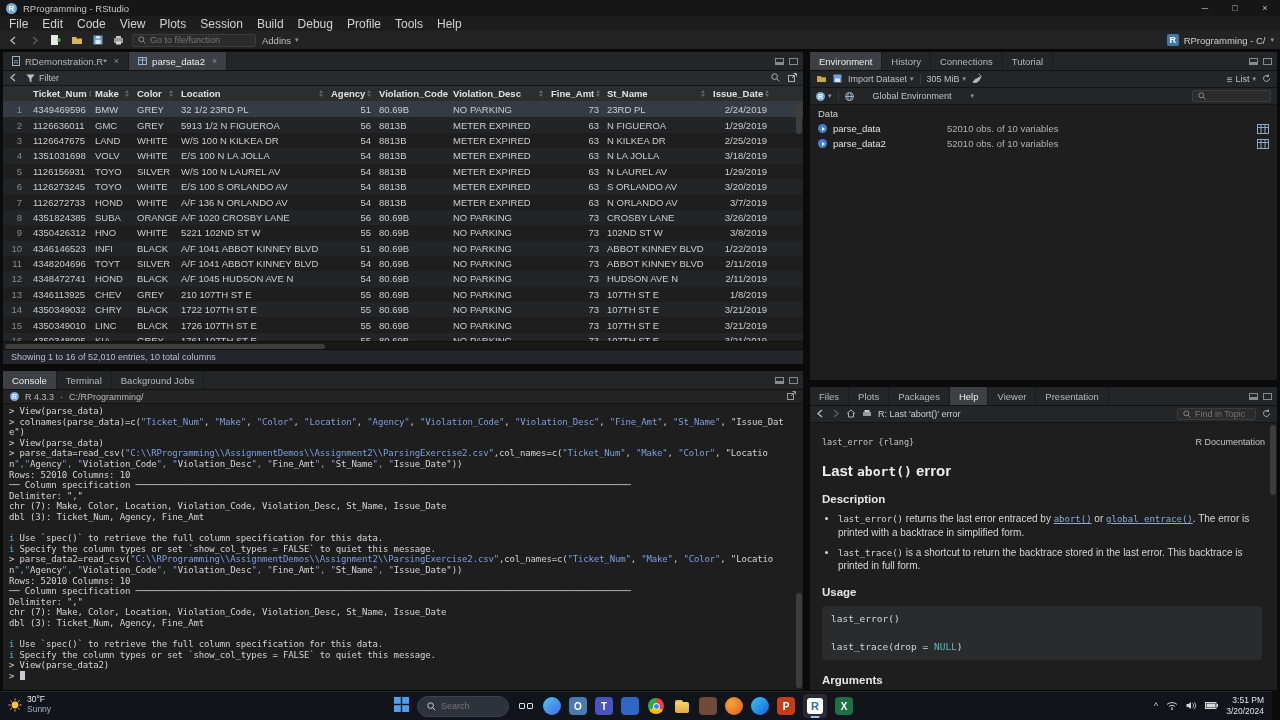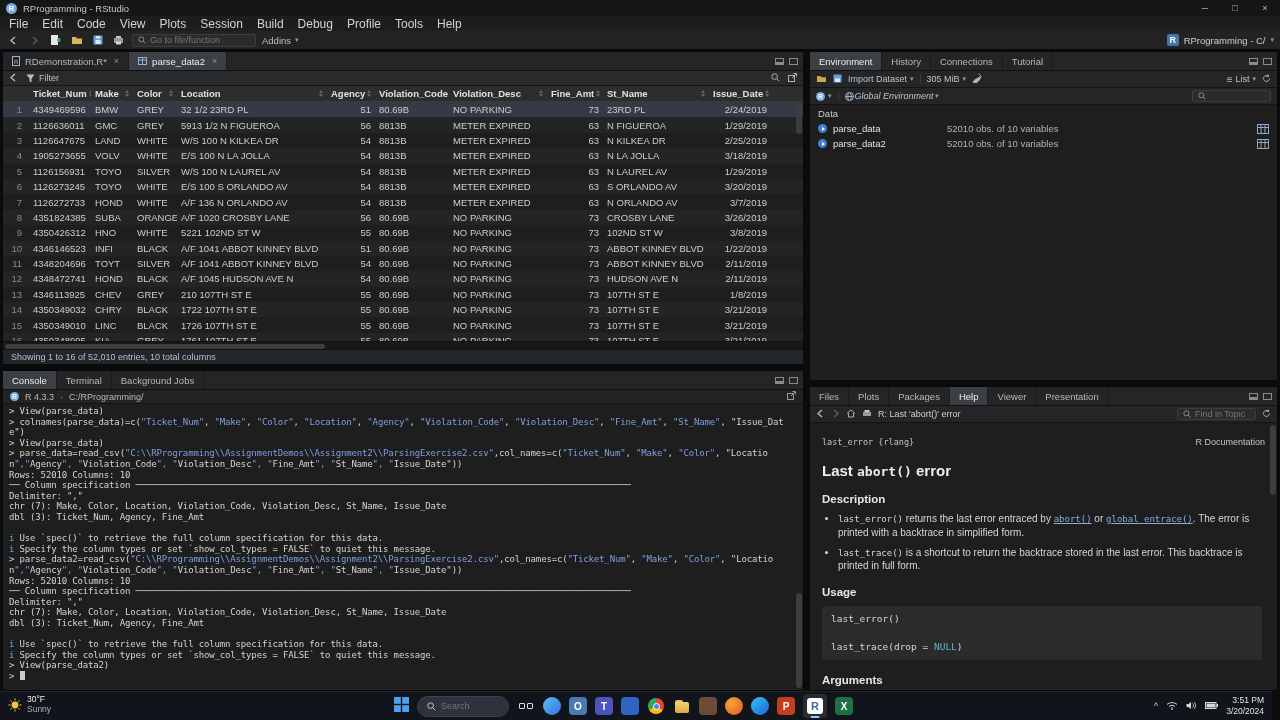--- a/index.html
+++ b/index.html
@@ -331,21 +331,21 @@
               <div class="td a-left" style="width: 150px;">W/S 100 N KILKEA DR</div>
               <div class="td a-right" style="width: 48px;">54</div>
               <div class="td a-left" style="width: 74px;">8813B</div>
               <div class="td a-left" style="width: 98px;">METER EXPIRED</div>
               <div class="td a-right" style="width: 56px;">63</div>
               <div class="td a-left" style="width: 106px;">N KILKEA DR</div>
               <div class="td a-right" style="width: 62px;">2/25/2019</div>
             </div>
             <div class="tr">
               <div class="td rownum">4</div>
-              <div class="td a-left" style="width: 62px;">1905273655</div>
+              <div class="td a-left" style="width: 62px;">1351031698</div>
               <div class="td a-left" style="width: 42px;">VOLV</div>
               <div class="td a-left" style="width: 44px;">WHITE</div>
               <div class="td a-left" style="width: 150px;">E/S 100 N LA JOLLA</div>
               <div class="td a-right" style="width: 48px;">54</div>
               <div class="td a-left" style="width: 74px;">8813B</div>
               <div class="td a-left" style="width: 98px;">METER EXPIRED</div>
               <div class="td a-right" style="width: 56px;">63</div>
               <div class="td a-left" style="width: 106px;">N LA JOLLA</div>
               <div class="td a-right" style="width: 62px;">3/18/2019</div>
             </div>
@@ -588,21 +588,21 @@
           <span><svg width="9" height="9">
                 <path d="M7.5 4.5 a3 3 0 1 1 -1 -2.3 M6.5 0.5 v2 h-2" stroke="#a8a8a8" fill="none"></path>
               </svg></span>
         </div>
         <div class="env-toolbar">
           <span style="display:flex;align-items:center;gap:3px;">
             <span class="mini-r">R</span>
             <span class="caret">▾</span>
           </span>
           <span class="sep"></span>
-          <span style="display:flex;align-items:center;gap:1px;font-style:italic;">
+          <span style="display:flex;align-items:center;gap:19px;">
             <svg width="9" height="9">
                 <circle cx="4.5" cy="4.5" r="4" stroke="#9ab0c8" fill="none"></circle>
                 <ellipse cx="4.5" cy="4.5" rx="1.8" ry="4" stroke="#9ab0c8" fill="none"></ellipse>
                 <line x1="0.5" y1="4.5" x2="8.5" y2="4.5" stroke="#9ab0c8"></line>
               </svg>
             <span>Global Environment</span>
               <span class="caret">▾</span>
           </span>
           <span class="tool-spacer"></span>
           <div class="search-wrap" style="height:12px;">

